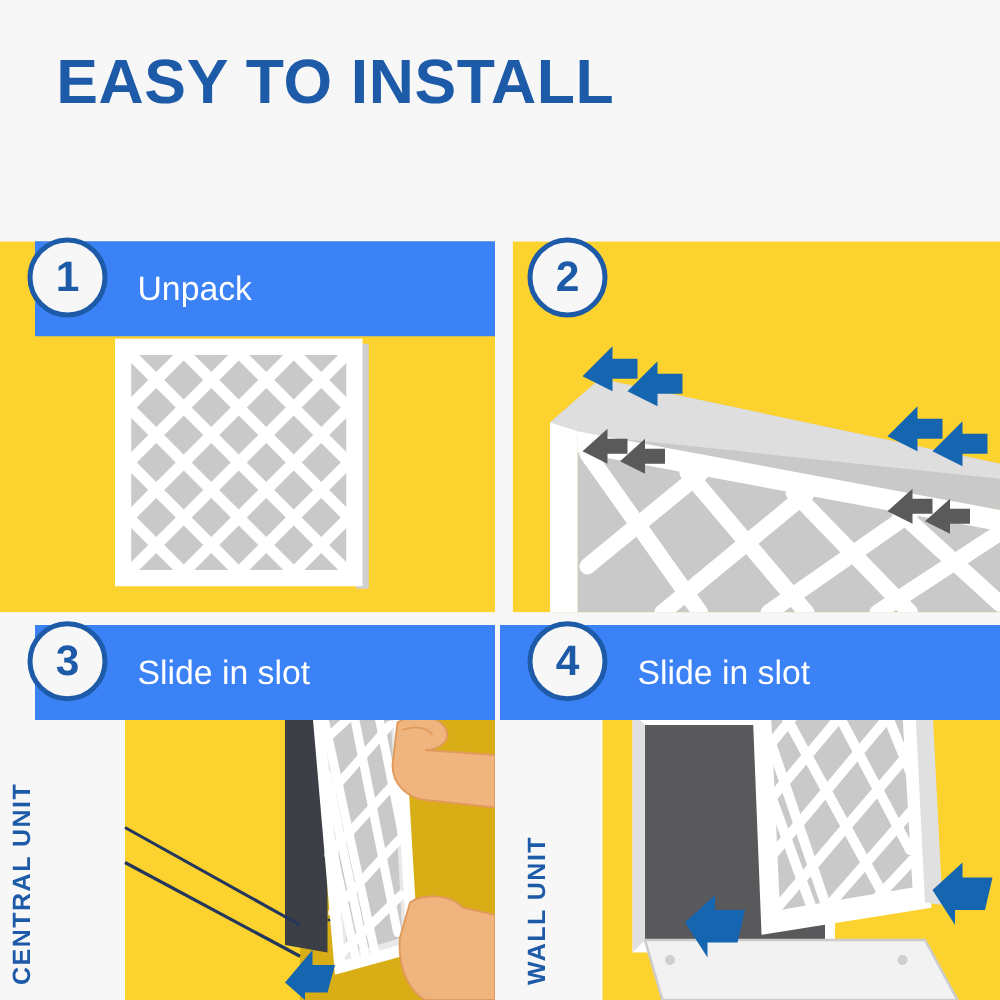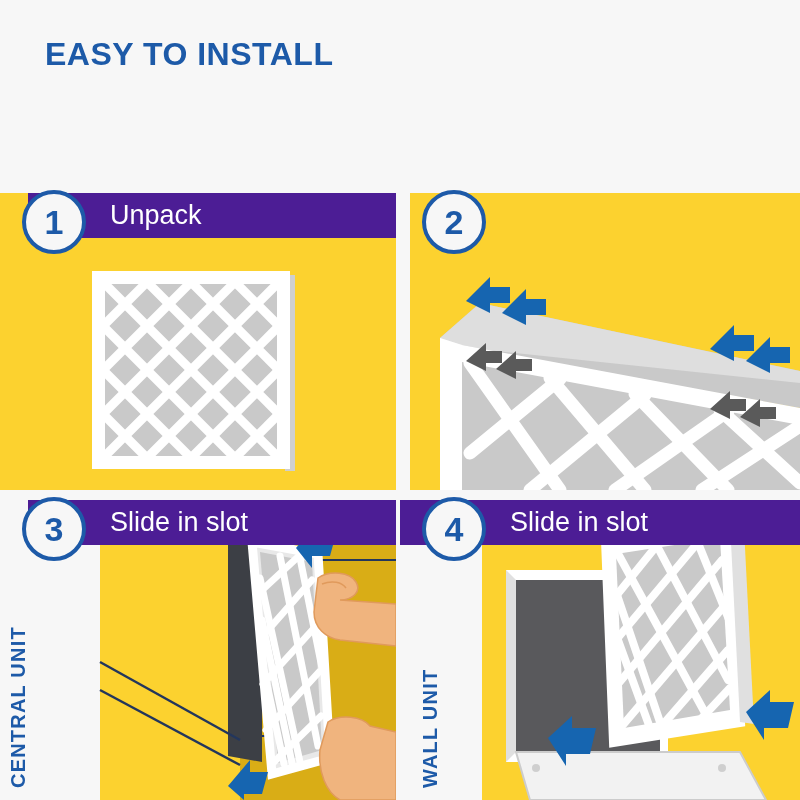--- a/index.html
+++ b/index.html
@@ -18,21 +18,21 @@
     width: 800px;
     height: 800px;
     background: #f7f7f7;
   }
 
   
   .title {
     position: absolute;
     left: 45px;
     top: 36px;
-    font-size: 32px;
+    font-size: 50px;
     font-weight: 700;
     letter-spacing: 0.5px;
     color: #1d5aa8;
     font-family: "Liberation Sans", sans-serif;
     white-space: nowrap;
   }
 
   
   .panel {
     position: absolute;
@@ -46,22 +46,22 @@
   .panel-art {
     position: absolute;
     left: 0; top: 0;
     width: 100%;
     height: 100%;
   }
 
   
   .step-bar {
     position: absolute;
-    height: 45px;
-    background: #4c1d95;
+    height: 76px;
+    background: #3b82f6;
     z-index: 6;
     display: flex;
     align-items: center;
   }
   #bar-1 { left: 28px;  top: 193px; width: 368px; }
   #bar-2 { left: 400px; top: 193px; width: 400px; }
   #bar-3 { left: 28px;  top: 500px; width: 368px; }
   #bar-4 { left: 400px; top: 500px; width: 400px; }
 
   .step-label {

